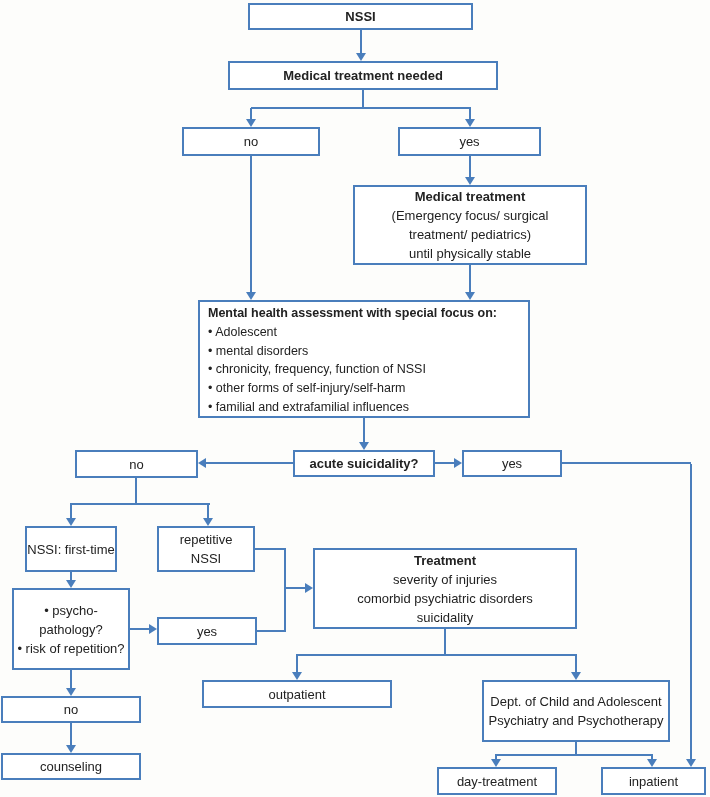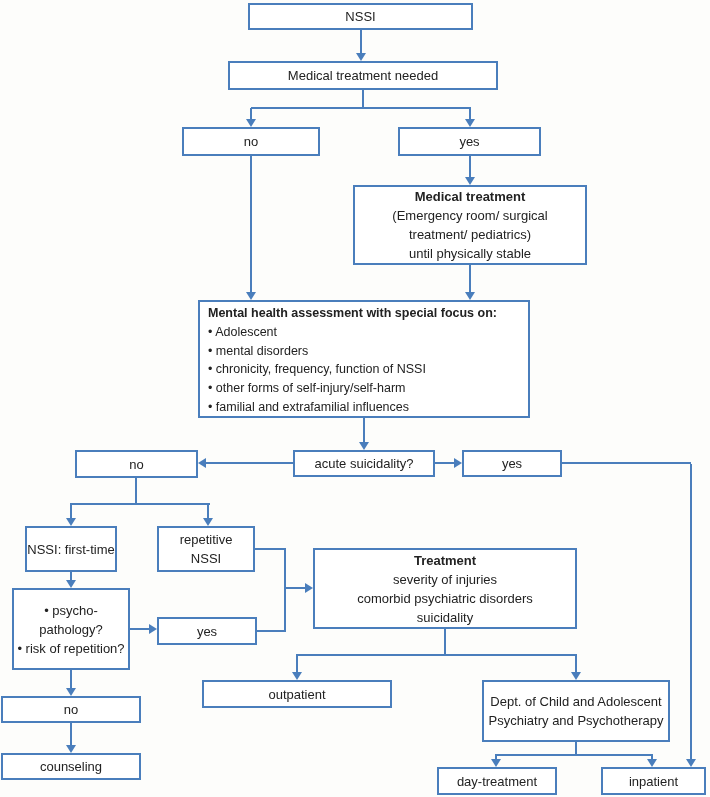--- a/index.html
+++ b/index.html
@@ -2,21 +2,21 @@
 <html style="--accent: #4a7ebc; --bg: #fdfdfb;"><head>
 <meta charset="utf-8">
 <style>
   :root { --accent:#4a7ebc; --bg:#fdfdfb; }
   html,body{margin:0;padding:0;background:var(--bg);}
   #stage{position:relative;width:710px;height:797px;background:var(--bg);overflow:hidden;
          font-family:"Liberation Sans",sans-serif;color:#222;}
   .box{position:absolute;box-sizing:border-box;border:2px solid var(--accent);background:#fff;
        display:flex;flex-direction:column;align-items:center;justify-content:center;
        text-align:center;font-size:13px;line-height:19px;}
-  .bold{font-weight:normal;}
+  .bold{font-weight:bold;}
   .box .bt{font-weight:bold;}
   .assess{align-items:flex-start;justify-content:flex-start;text-align:left;
           font-size:12.5px;line-height:18.8px;padding:2px 3px 0 8px;}
   .wrapnarrow{padding:0 16px;}
   .mtpad{padding:0 14px;}
   .ln{position:absolute;background:var(--accent);}
   .ah{position:absolute;width:0;height:0;}
   .ah.down{border-left:5px solid transparent;border-right:5px solid transparent;border-top:8px solid var(--accent);}
   .ah.left{border-top:5px solid transparent;border-bottom:5px solid transparent;border-right:8px solid var(--accent);}
   .ah.right{border-top:5px solid transparent;border-bottom:5px solid transparent;border-left:8px solid var(--accent);}
@@ -29,21 +29,21 @@
   <div class="box bold" style="left:248px;top:3px;width:225px;height:27px">NSSI</div>
 
   <div class="box bold" style="left:228px;top:61px;width:270px;height:29px">Medical treatment needed</div>
 
   <div class="box" style="left:182px;top:127px;width:138px;height:29px">no</div>
 
   <div class="box" style="left:398px;top:127px;width:143px;height:29px">yes</div>
 
   <div class="box mtpad" style="left:353px;top:185px;width:234px;height:80px">
     <div class="bt">Medical treatment</div>
-    <div>(Emergency room/ surgical</div>
+    <div>(Emergency focus/ surgical</div>
     <div>treatment/ pediatrics)</div>
     <div>until physically stable</div>
   </div>
 
   <div class="box assess" style="left:198px;top:300px;width:332px;height:118px">
     <div class="bt">Mental health assessment with special focus on:</div>
     <div>• Adolescent</div>
     <div>• mental disorders</div>
     <div>• chronicity, frequency, function of NSSI</div>
     <div>• other forms of self-injury/self-harm</div>

